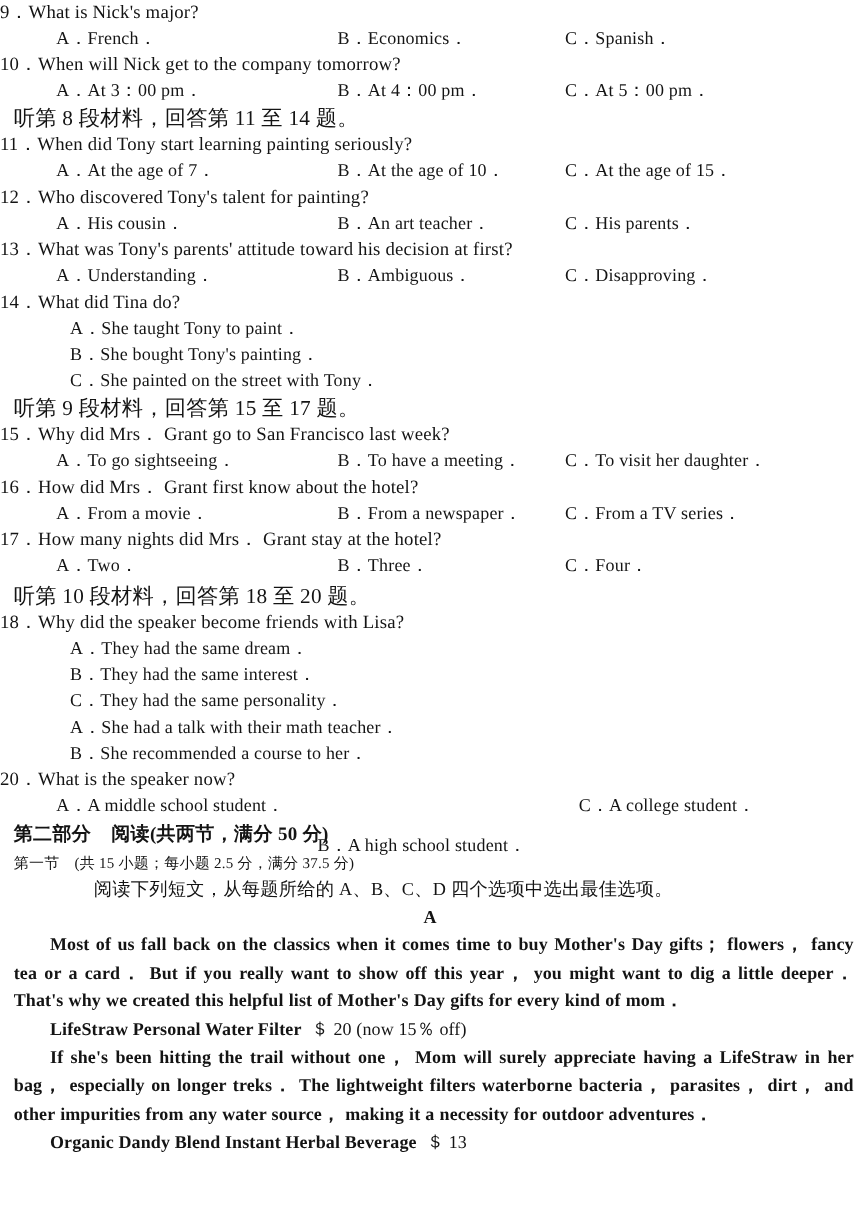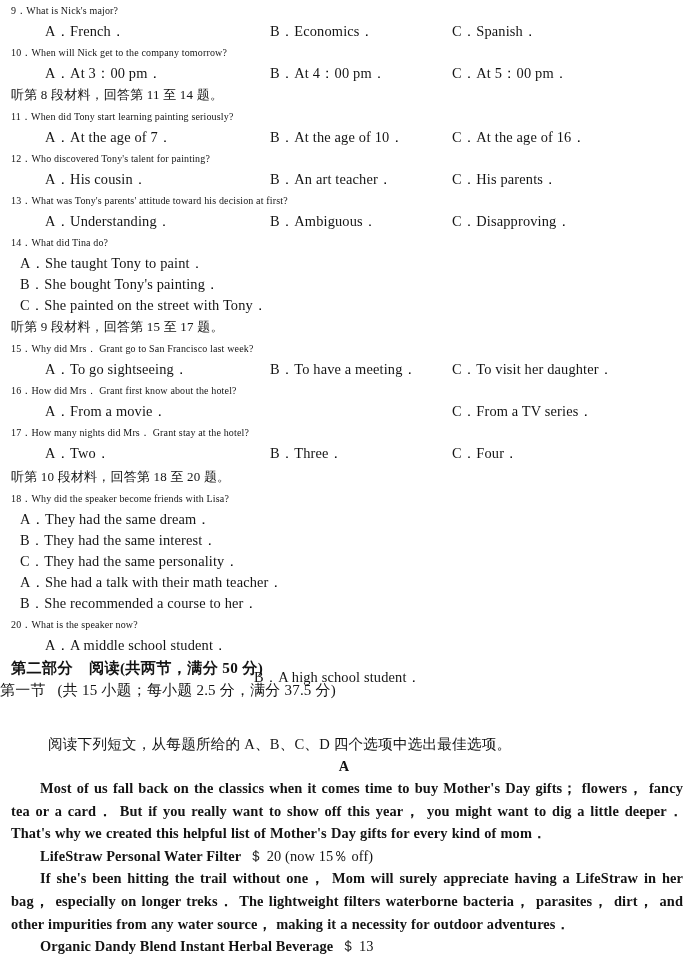--- a/index.html
+++ b/index.html
@@ -18,24 +18,23 @@
   .page {
     position: relative;
     width: 693px;
     height: 966px;
     padding: 0;
     box-sizing: border-box;
   }
 
   
   .qline {
-    font-size: 10px;
-    line-height: 21px;
-    height: 21px;
-    padding-left: 11px;
+    font-size: 15px;
+    line-height: 21px;
+    height: 21px;
     white-space: nowrap;
     letter-spacing: 0.15px;
   }
   .optrow {
     position: relative;
     font-size: 14.4px;
     line-height: 21px;
     height: 21px;
     white-space: nowrap;
     letter-spacing: 0.15px;
@@ -46,76 +45,76 @@
   }
   .optrow .opt.a { left: 45px; }
   .optrow .opt.b { left: 270px; }
   .optrow .opt.c { left: 452px; }
 
   
   .optstack {
     font-size: 14.4px;
     line-height: 21px;
     height: 21px;
-    padding-left: 20px;
+    padding-left: 56px;
     white-space: nowrap;
     letter-spacing: 0.15px;
   }
 
   
   .optinline {
     position: relative;
     font-size: 14.4px;
     line-height: 21px;
     height: 21px;
     white-space: nowrap;
     letter-spacing: 0.15px;
   }
   .optinline .opt { position: absolute; top: 0; }
   .optinline .opt.a { left: 45px; }
   .optinline .opt.b { left: 254px; margin-top: 32px; }
   .optinline .opt.c { left: 463px; }
 
   
   .cn-line {
-    font-size: 13px;
+    font-size: 17px;
     line-height: 22px;
     height: 22px;
     padding-left: 11px;
     white-space: nowrap;
     letter-spacing: 0.2px;
   }
 
   
   .part-head {
     font-size: 15.2px;
     line-height: 23px;
     height: 23px;
     padding-left: 11px;
     font-weight: bold;
     white-space: nowrap;
     letter-spacing: 0.3px;
   }
   .part-head .gap { display: inline-block; width: 16px; }
   .section-head {
-    font-size: 15px;
-    line-height: 22px;
-    height: 22px;
+    font-size: 12px;
+    line-height: 22px;
+    height: 22px;
+    padding-left: 11px;
     white-space: nowrap;
     letter-spacing: 0.2px;
   }
   .section-head .gap { display: inline-block; width: 12px; }
   .section-instr {
     font-size: 14.6px;
     line-height: 22px;
     height: 22px;
-    padding-left: 48px;
+    padding-left: 75px;
     white-space: nowrap;
     letter-spacing: 0.2px;
-    margin-top: 32px;
   }
 
   
   .passage-label {
     font-size: 14.4px;
     line-height: 22px;
     height: 22px;
     font-weight: bold;
     text-align: center;
     padding-right: 5px;
@@ -163,21 +162,21 @@
     <span class="opt b">B．At 4：00 pm．</span>
     <span class="opt c">C．At 5：00 pm．</span>
   </div>
 
   <div class="cn-line">听第 8 段材料，回答第 11 至 14 题。</div>
 
   <div class="qline">11．When did Tony start learning painting seriously?</div>
   <div class="optrow">
     <span class="opt a">A．At the age of 7．</span>
     <span class="opt b">B．At the age of 10．</span>
-    <span class="opt c">C．At the age of 16．</span>
+    <span class="opt c">C．At the age of 15．</span>
   </div>
 
   <div class="qline">12．Who discovered Tony's talent for painting?</div>
   <div class="optrow">
     <span class="opt a">A．His cousin．</span>
     <span class="opt b">B．An art teacher．</span>
     <span class="opt c">C．His parents．</span>
   </div>
 
   <div class="qline">13．What was Tony's parents' attitude toward his decision at first?</div>
@@ -197,20 +196,21 @@
   <div class="qline">15．Why did Mrs． Grant go to San Francisco last week?</div>
   <div class="optrow">
     <span class="opt a">A．To go sightseeing．</span>
     <span class="opt b">B．To have a meeting．</span>
     <span class="opt c">C．To visit her daughter．</span>
   </div>
 
   <div class="qline">16．How did Mrs． Grant first know about the hotel?</div>
   <div class="optrow">
     <span class="opt a">A．From a movie．</span>
+    <span class="opt b">B．From a newspaper．</span>
     <span class="opt c">C．From a TV series．</span>
   </div>
 
   <div class="qline">17．How many nights did Mrs． Grant stay at the hotel?</div>
   <div class="optrow">
     <span class="opt a">A．Two．</span>
     <span class="opt b">B．Three．</span>
     <span class="opt c">C．Four．</span>
   </div>
 
@@ -223,20 +223,21 @@
   <div class="optstack">B．They had the same interest．</div>
   <div class="optstack">C．They had the same personality．</div>
 
   <div class="optstack">A．She had a talk with their math teacher．</div>
   <div class="optstack">B．She recommended a course to her．</div>
 
   <div class="qline">20．What is the speaker now?</div>
   <div class="optinline">
     <span class="opt a">A．A middle school student．</span>
     <span class="opt b">B．A high school student．</span>
+    <span class="opt c">C．A college student．</span>
   </div>
 
   <div class="part-head">
     <span>第二部分</span><span class="gap"></span><span>阅读(共两节，满分 50 分)</span>
   </div>
 
   <div class="section-head">
     <span>第一节</span><span class="gap"></span><span>(共 15 小题；每小题 2.5 分，满分 37.5 分)</span>
   </div>
 

